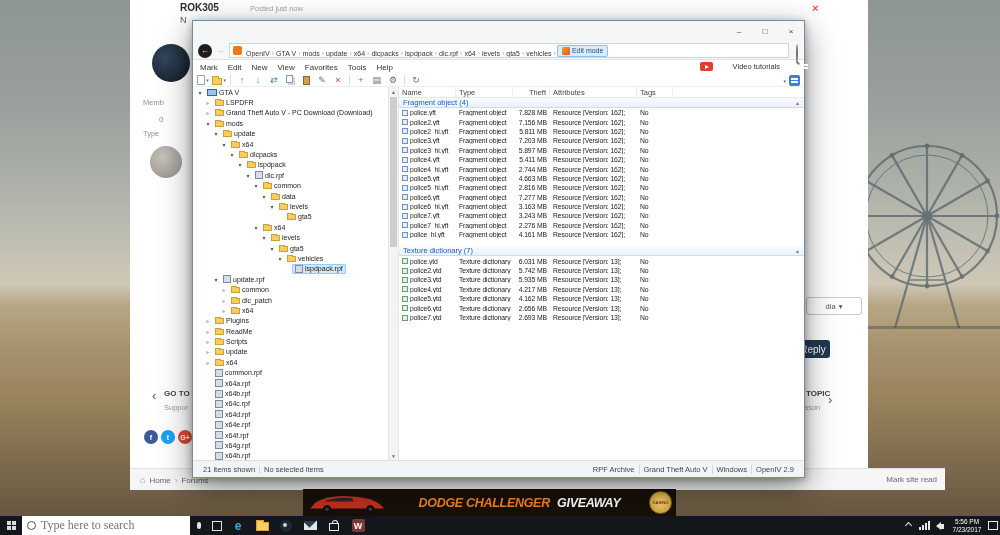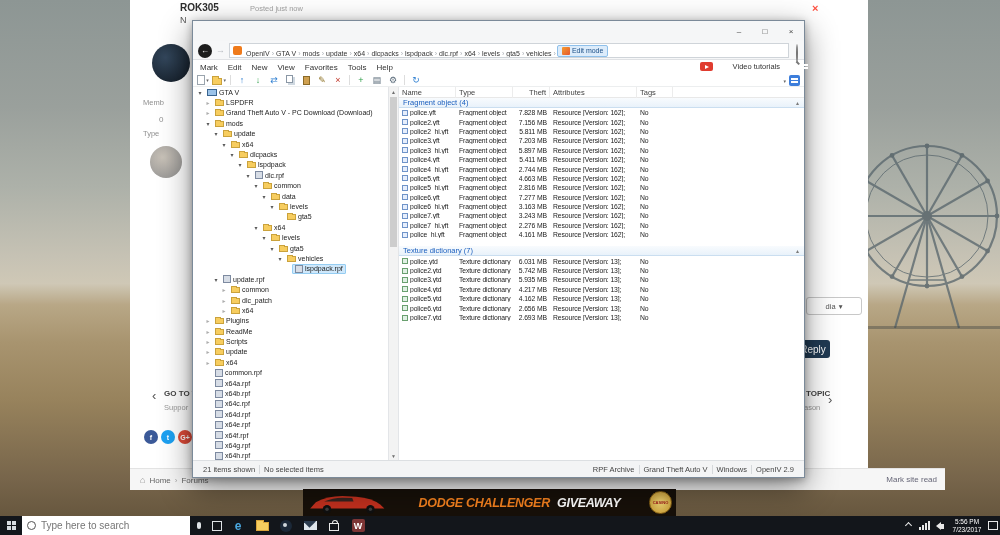--- a/index.html
+++ b/index.html
@@ -148,22 +148,22 @@
   .sdiv{width:1px;height:9px;background:#d5d8db}
   #status-right{margin-left:auto;display:flex;align-items:center}
 
   
   #taskbar{position:absolute;left:0;top:516px;width:1000px;height:19px;background:#13161b;display:flex;align-items:center}
   #startb{width:22px;height:19px;display:flex;align-items:center;justify-content:center}
   .win{display:grid;grid-template-columns:4px 4px;grid-template-rows:4px 4px;gap:1px}
   .win span{background:#d7dce1}
   #searchbox{width:168px;height:19px;background:#fff;display:flex;align-items:center;gap:5px;padding-left:5px}
   .cort{width:9px;height:9px;border:1.5px solid #555;border-radius:50%;flex:none}
-  #searchinput{border:none;outline:none;background:transparent;font-size:10px;color:#585858;width:120px;
-      font-family:Liberation Sans, sans-serif}
+  #searchinput{border:none;outline:none;background:transparent;font-size:12px;color:#585858;width:120px;
+      font-family:Liberation Serif, serif}
   .tb-slot{width:18px;height:19px;display:flex;align-items:center;justify-content:center}
   .micb{width:4px;height:7px;background:#dfe3e6;border-radius:2px}
   .tview{width:10px;height:10px;border:1px solid #dfe3e6}
   #apps{display:flex}
   .tbapp{width:24px;height:19px;display:flex;align-items:center;justify-content:center}
   .tbglyph{font-size:12px;font-weight:bold;line-height:12px}
   .tbsq{width:13px;height:13px;border-radius:2px;font-size:9px;display:flex;align-items:center;justify-content:center}
   .tb-folder{width:13px;height:9px;background:#f6cd5f;border:1px solid #d8a33a;position:relative;margin-top:2px}
   .tb-folder:before{content:"";position:absolute;top:-3px;left:-1px;width:6px;height:2px;background:#f6cd5f;
       border:1px solid #d8a33a;border-bottom:none}

